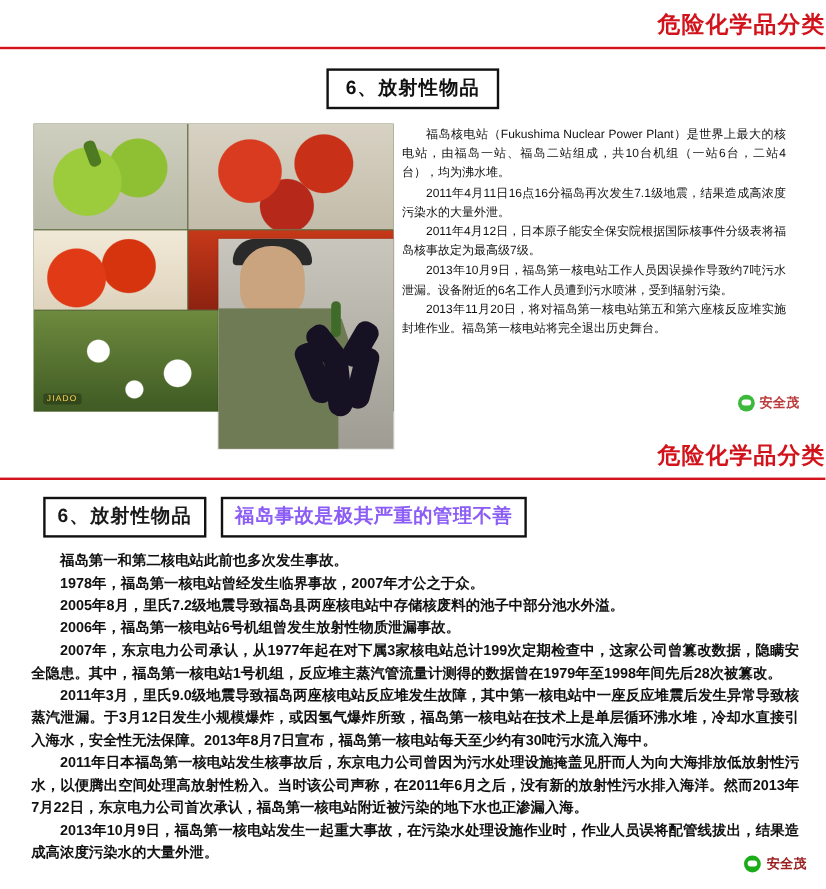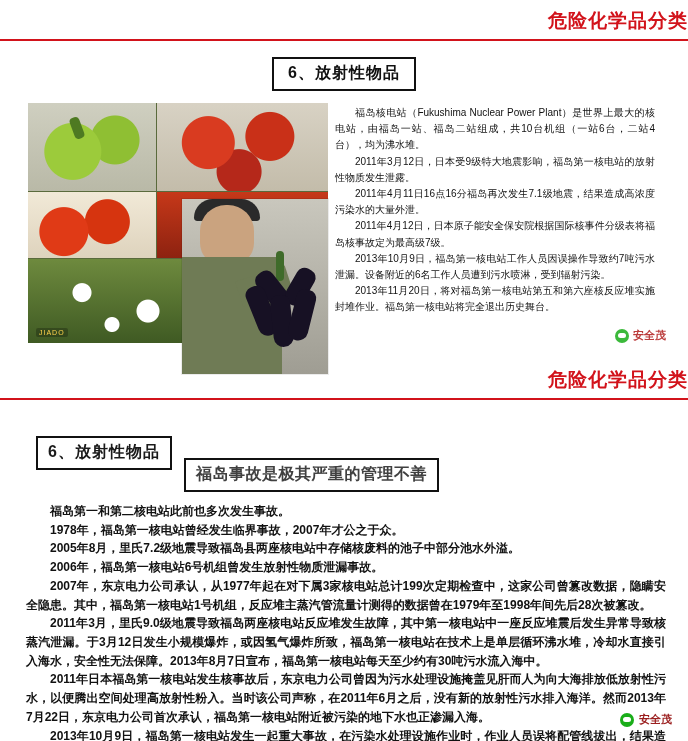--- a/index.html
+++ b/index.html
@@ -211,23 +211,22 @@
     padding: 4px 10px 5px 10px;
     font-size: 16px;
     font-weight: bold;
     letter-spacing: 1px;
   }
   .sub2-red {
     border: 2px solid #111;
     padding: 4px 10px 5px 10px;
     font-size: 16px;
     font-weight: bold;
-    color: #404040;
+    color: #8b5cf6;
     letter-spacing: .5px;
-    margin-top: 44px;
   }
   .text-2 {
     padding: 10px 22px 0 26px;
     font-size: 12px;
     line-height: 1.56;
     color: #111;
     text-align: justify;
     font-weight: bold;
   }
   .text-2 p { margin: 0; text-indent: 2em; }
@@ -280,21 +279,20 @@
           <div class="eg eg4"></div>
           <div class="eg eg5"></div>
           <div class="eg eg1"></div>
           <div class="eg eg2"></div>
           <div class="eg eg3"></div>
         </div>
       </div>
 
       <div class="text-1">
         <p>福岛核电站（Fukushima Nuclear Power Plant）是世界上最大的核电站，由福岛一站、福岛二站组成，共10台机组（一站6台，二站4台），均为沸水堆。</p>
-        <p>2011年3月12日，日本受9级特大地震影响，福岛第一核电站的放射性物质发生泄露。</p>
         <p>2011年4月11日16点16分福岛再次发生7.1级地震，结果造成高浓度污染水的大量外泄。</p>
         <p>2011年4月12日，日本原子能安全保安院根据国际核事件分级表将福岛核事故定为最高级7级。</p>
         <p>2013年10月9日，福岛第一核电站工作人员因误操作导致约7吨污水泄漏。设备附近的6名工作人员遭到污水喷淋，受到辐射污染。</p>
         <p>2013年11月20日，将对福岛第一核电站第五和第六座核反应堆实施封堆作业。福岛第一核电站将完全退出历史舞台。</p>
       </div>
 
       <div class="watermark">
         <span class="wm-circle"></span>
         <span class="wm-text">安全茂</span>
       </div>

